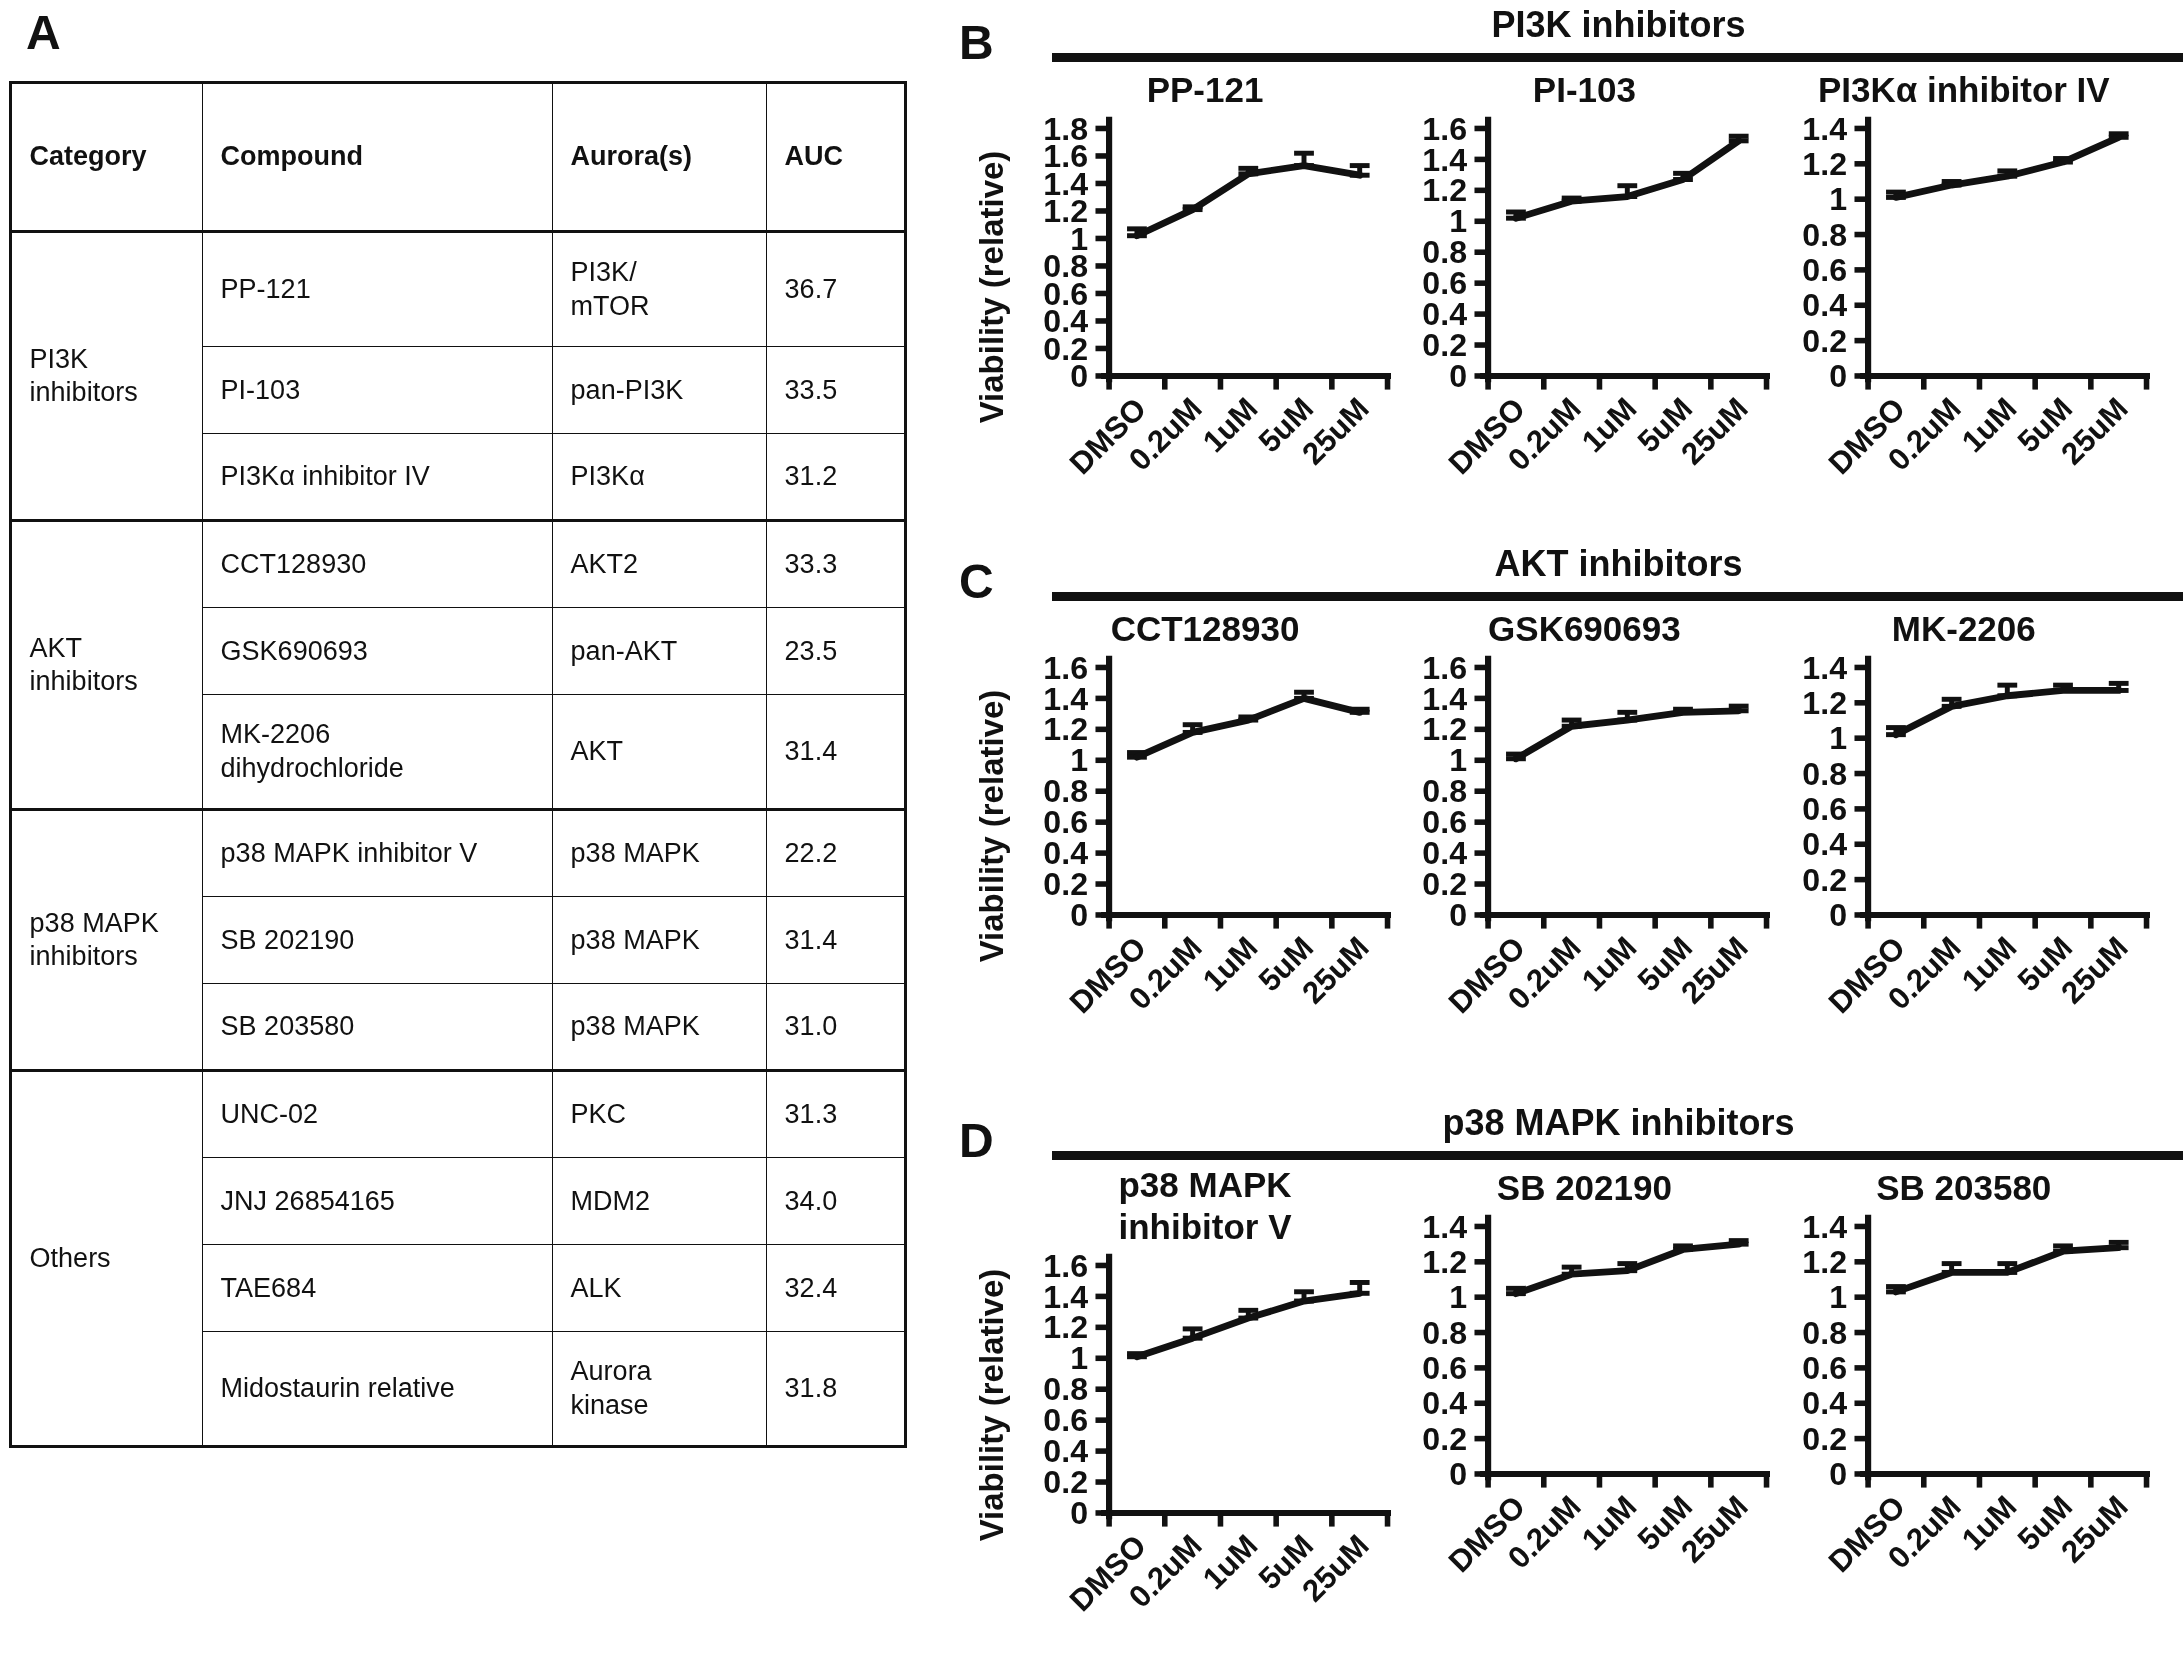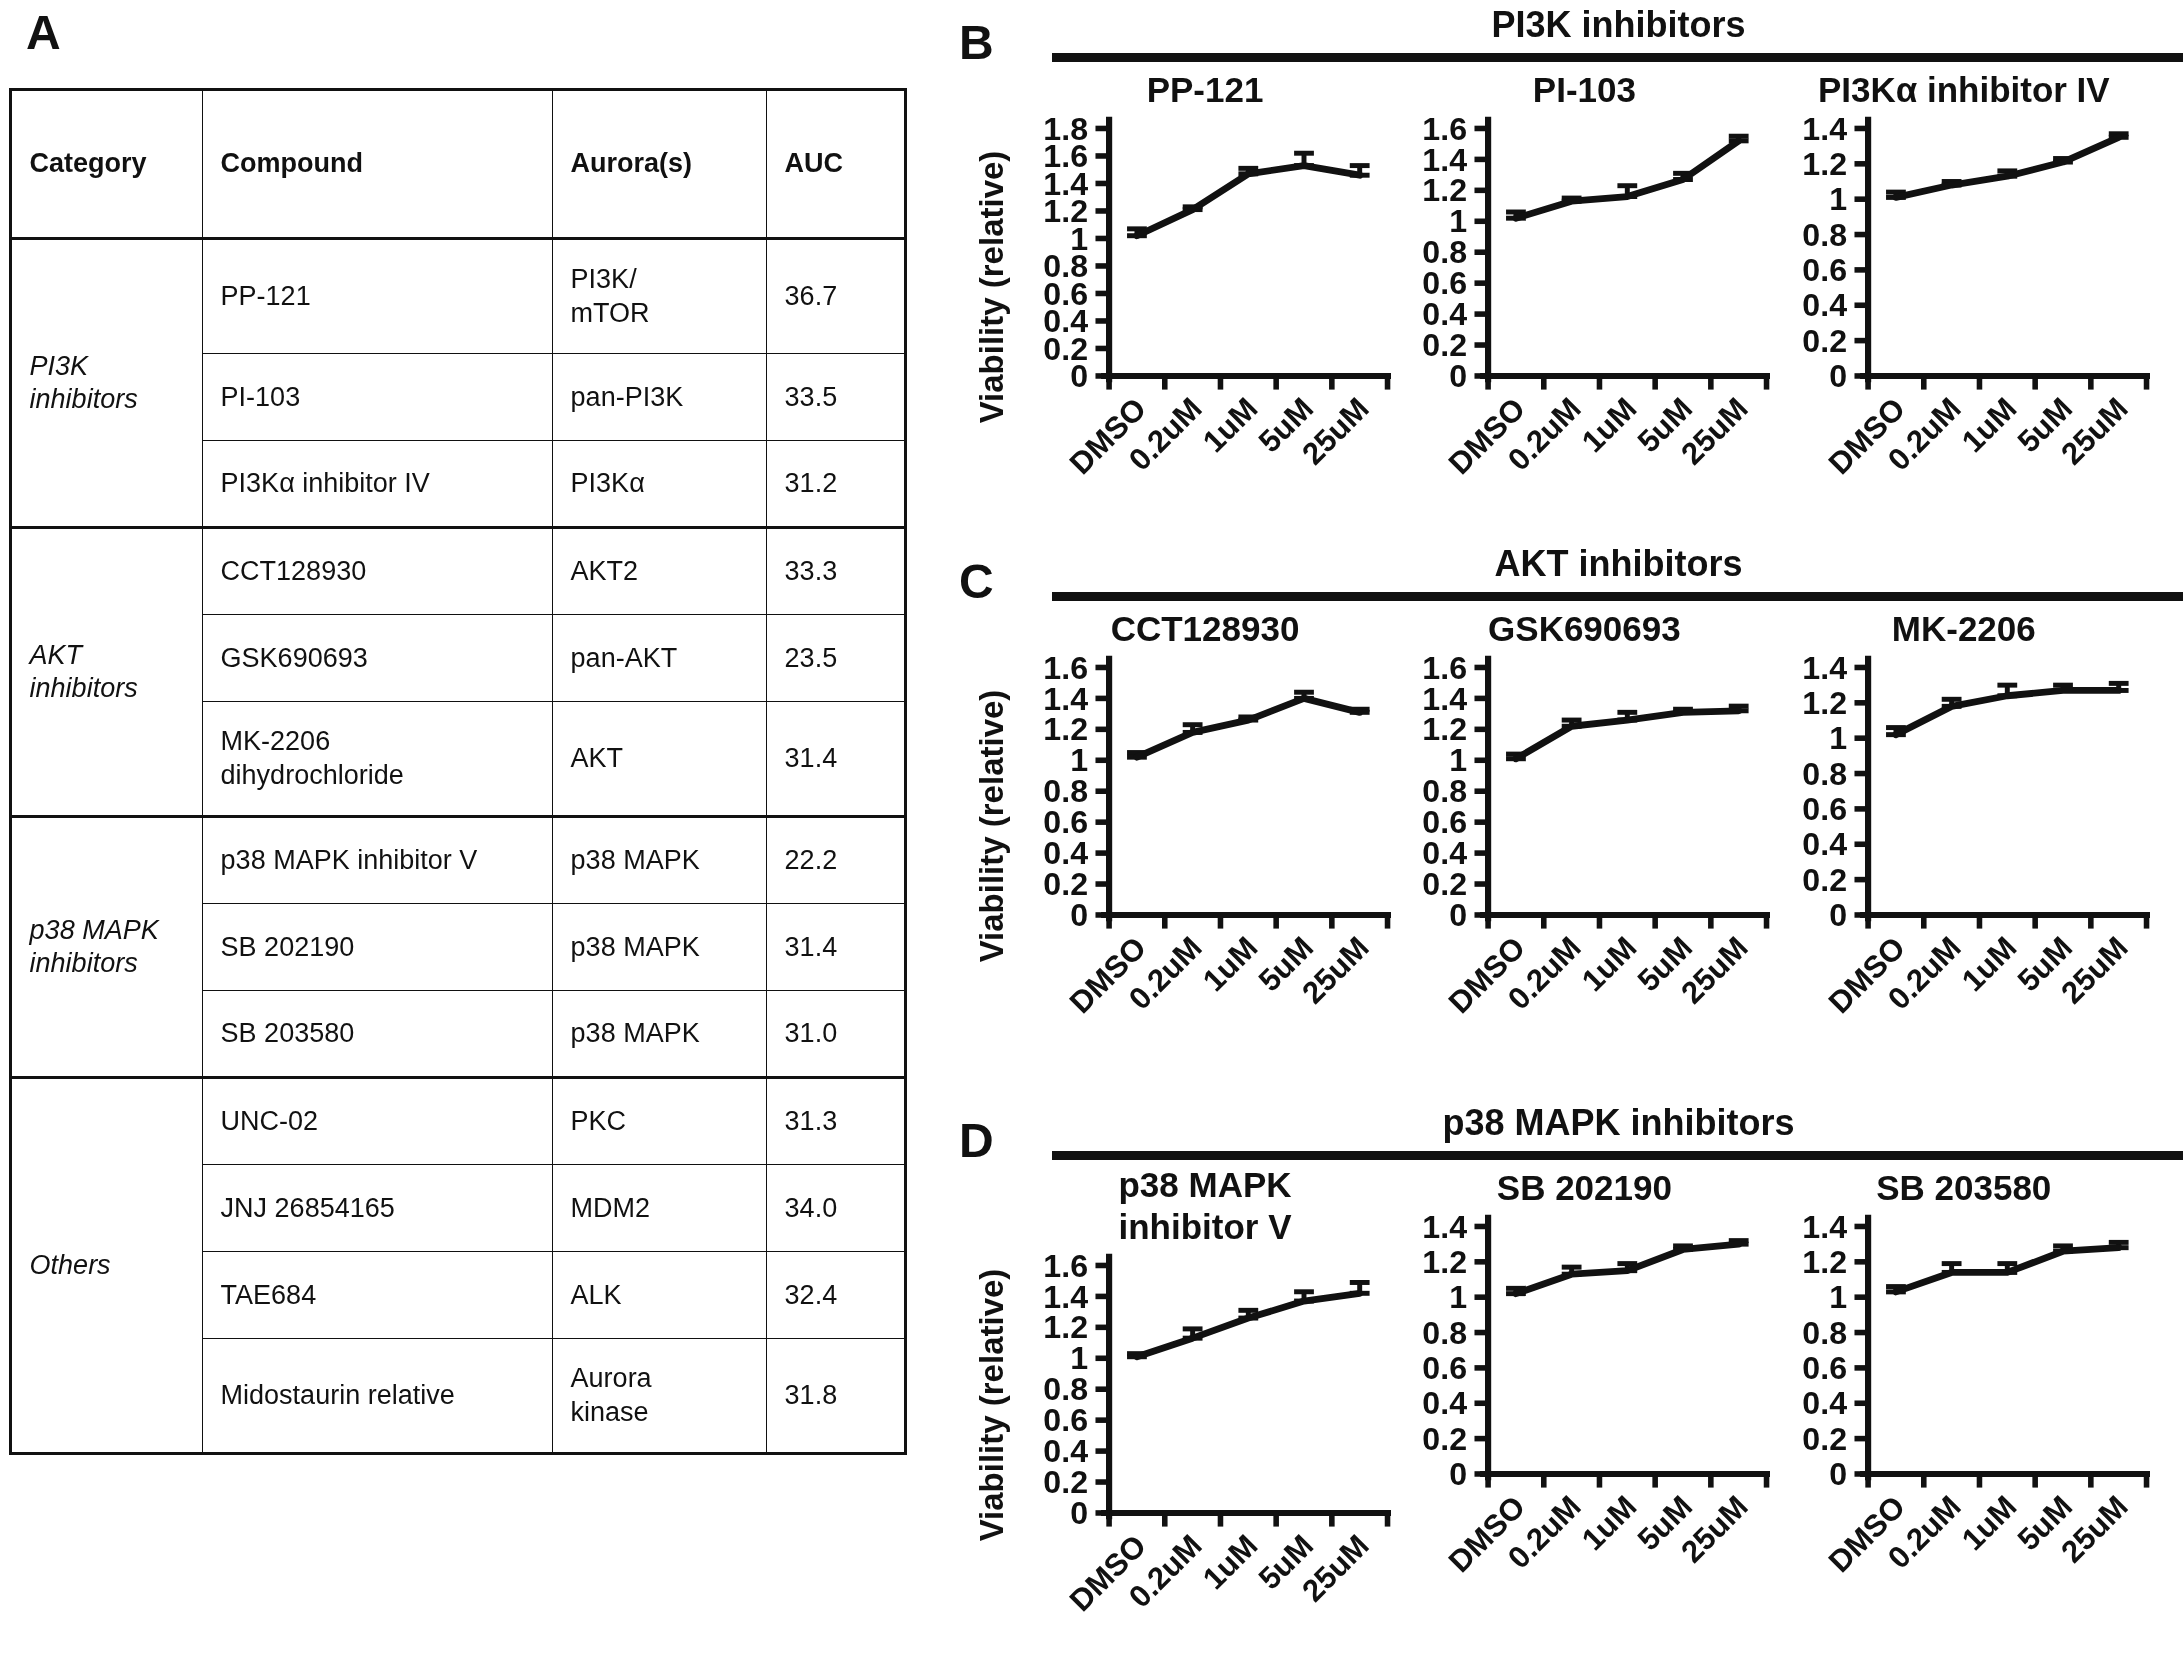--- a/index.html
+++ b/index.html
@@ -3,28 +3,28 @@
 <meta charset="utf-8">
 <style>
   html,body{margin:0;padding:0;background:#ffffff;}
   .page{position:relative;width:2183px;height:1679px;background:#ffffff;
         font-family:"Liberation Sans", sans-serif;color:#111;overflow:hidden;}
 
   
   .panel-letter{position:absolute;font-size:48px;font-weight:bold;line-height:1;}
 
   
-  .ctable{position:absolute;left:9.3px;top:88px;border-collapse:collapse;table-layout:fixed;border-radius:26px;}
+  .ctable{position:absolute;left:9.3px;top:81px;border-collapse:collapse;table-layout:fixed;border-radius:26px;}
   .ctable th,.ctable td{border:1.9px solid #111;padding:3.7px 6.2px 3.7px 17.3px;
         vertical-align:middle;text-align:left;font-size:27px;line-height:1.25;
         white-space:pre-line;background:#fff;}
   .ctable th{font-weight:bold;height:139px;border-bottom:3.7px solid #111;}
   .ctable{border:3.7px solid #111;}
   .ctable tr.group-start td{border-top:3.7px solid #111;}
-  .ctable td.cat{border-left:3.7px solid #111;font-style:italic;}
+  .ctable td.cat{border-left:3.7px solid #111;}
   .ctable td.auc{border-right:3.7px solid #111;}
   .ctable tr{height:87px;}
   .ctable tr.tall{height:115px;}
   .col-cat{width:192px;} .col-cmp{width:350px;} .col-tgt{width:214px;} .col-auc{width:139px;}
 
   
   .panel{position:absolute;left:954px;width:1230px;}
   .panel-title{padding-left:99px;text-align:center;font-size:36px;font-weight:bold;
                line-height:1.1;margin-bottom:8.7px;white-space:pre-line;}
   .panel-rule{margin-left:98px;height:8.7px;background:#111;}

